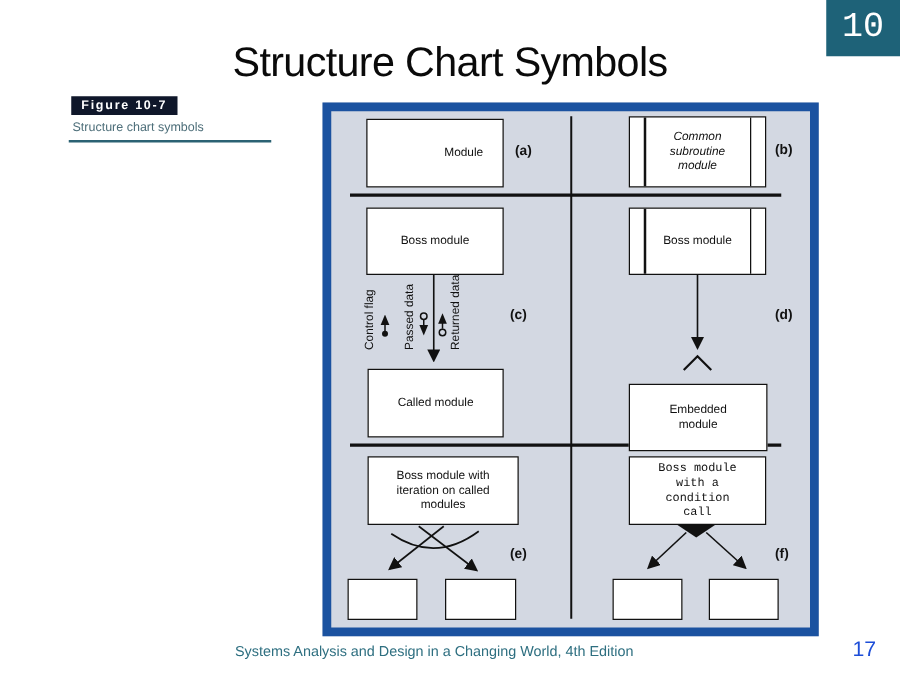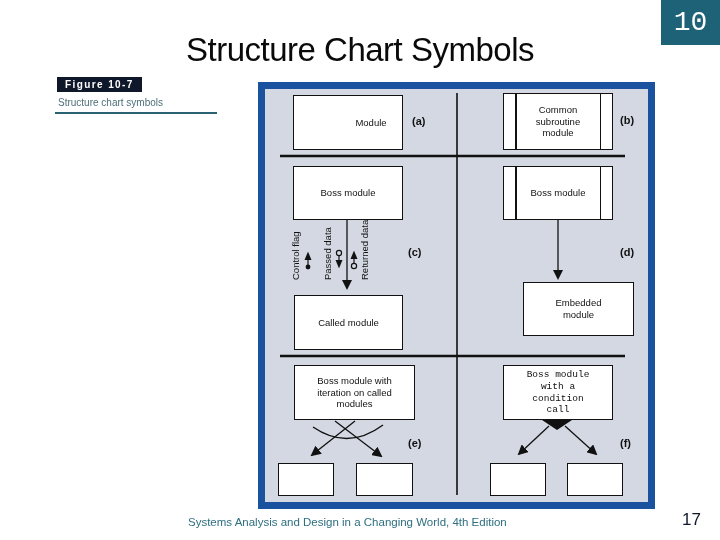--- a/index.html
+++ b/index.html
@@ -23,33 +23,33 @@
   .inner { position:absolute; left:0; top:0; width:383px; height:413px; }
   .inner svg { position:absolute; left:0; top:0; }
 
   .mbox { position:absolute; background:#ffffff; border:1.8px solid #111111;
           display:flex; align-items:center; justify-content:center; text-align:center;
           font-size:9.5px; line-height:1.25; color:#111111; }
   .mbox.double::before, .mbox.double::after { content:""; position:absolute; top:0; bottom:0;
           width:1.5px; background:#111111; }
   .mbox.double::before { left:11px; }
   .mbox.double::after  { right:11px; }
-  .mbox .wrap3 { max-width:54px; }
+  .mbox .wrap3 { max-width:54px;font-style:italic; }
   .mbox .wrap2 { max-width:56px; }
   .mbox .wrapE { max-width:86px; }
   .mbox .wrapF { max-width:74px; }
 
   .plabel { position:absolute; font-size:11px; font-weight:bold; color:#111111; }
 
   .vlabel { position:absolute; writing-mode:vertical-rl; transform:rotate(180deg);
             width:12px; height:58px; top:133px; font-size:9.5px; color:#111111;
             white-space:nowrap; }
 
   .footer-text { position:absolute; left:188px; top:516px; font-size:11.5px; color:#2E6F80; }
-  .footer-page { position:absolute; left:682px; top:510px; font-size:17px; color:#0f172a; }
+  .footer-page { position:absolute; left:682px; top:510px; font-size:17px; color:#1d4ed8; }
 </style>
 </head>
 <body>
 
 <div class="slide">
 
   <div class="badge">10</div>
 
   <div class="title">Structure Chart Symbols</div>
 
@@ -111,21 +111,21 @@
       <div class="vlabel" style="left:57px;">Passed data</div>
       <div class="vlabel" style="left:94px; height:62px; top:129px;">Returned data</div>
       <div class="mbox" style="left:29px; top:206px; width:109px; height:55px;">
         <span>Called module</span>
       </div>
       <div class="plabel" style="left:143px; top:157px;">(c)</div>
 
       <div class="mbox double" style="left:238px; top:77px; width:110px; height:54px;">
         <span>Boss module</span>
       </div>
-      <div class="mbox" style="left:238px; top:193px; width:111px; height:54px;margin-left:20px;">
+      <div class="mbox" style="left:238px; top:218px; width:111px; height:54px;">
         <span class="wrap2">Embedded module</span>
       </div>
       <div class="plabel" style="left:355px; top:157px;">(d)</div>
 
       <div class="mbox" style="left:29px; top:276px; width:121px; height:55px;">
         <span class="wrapE">Boss module with iteration on called modules</span>
       </div>
       <div class="mbox" style="left:13px; top:374px; width:56px; height:33px;"></div>
       <div class="mbox" style="left:91px; top:374px; width:57px; height:33px;"></div>
       <div class="plabel" style="left:143px; top:348px;">(e)</div>

